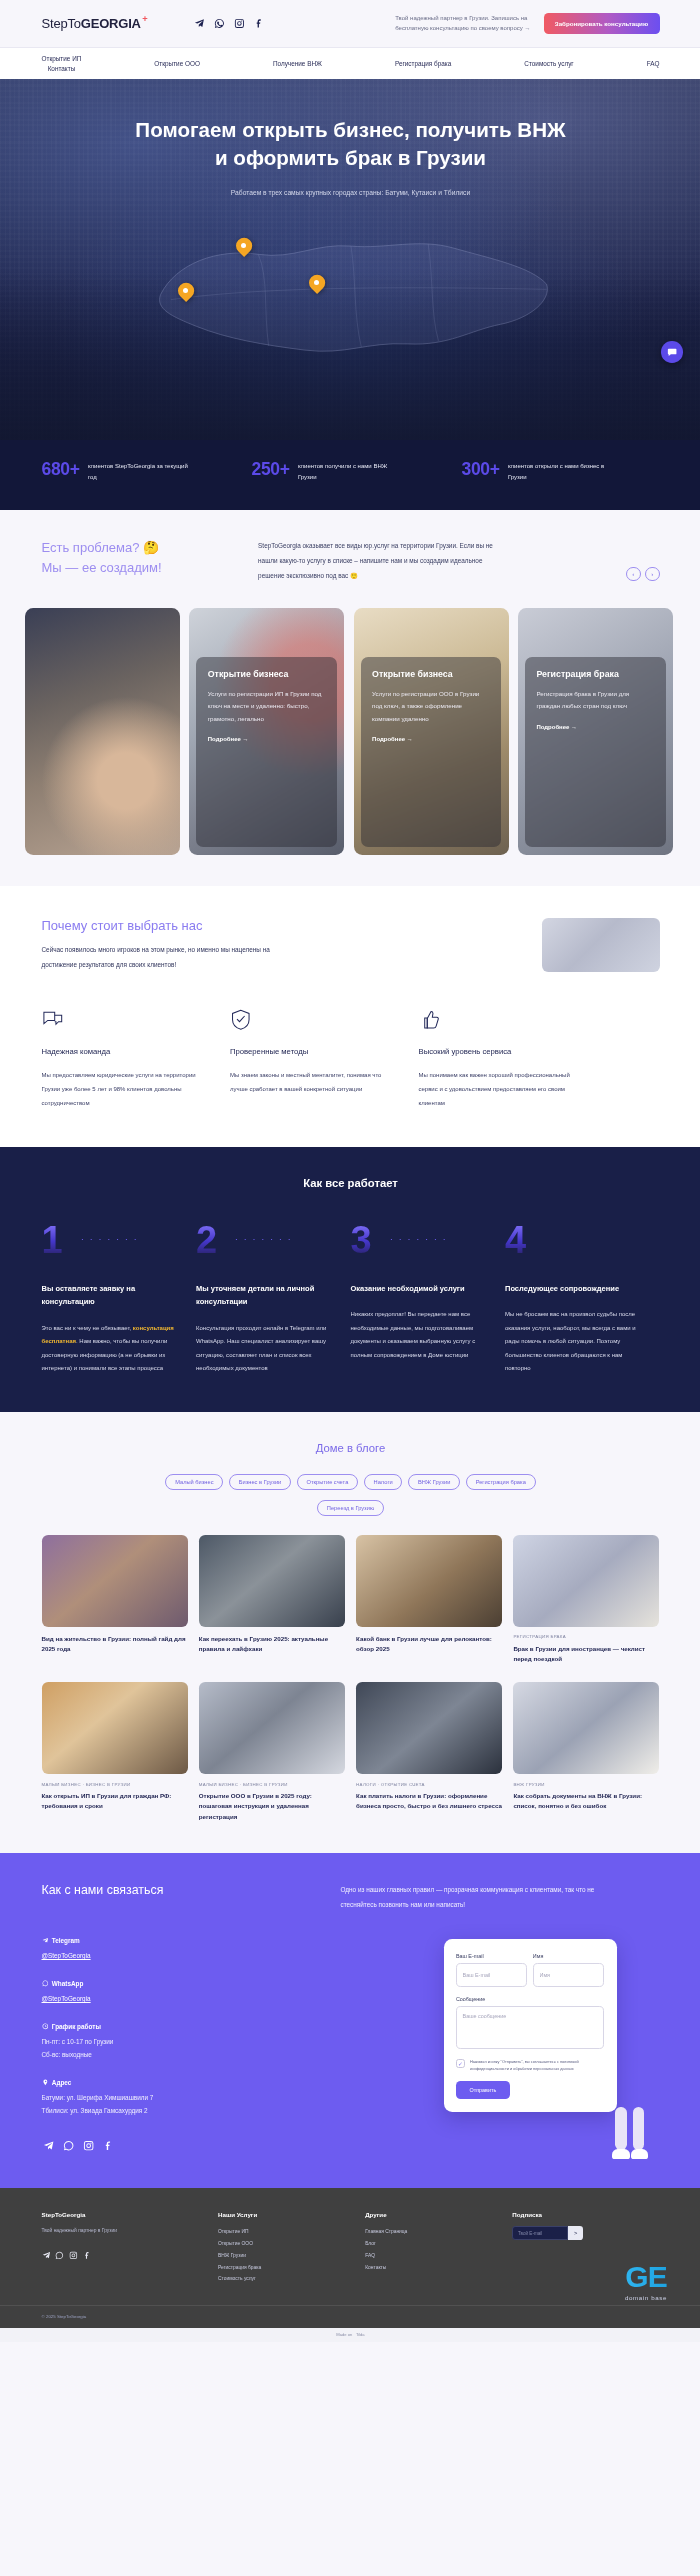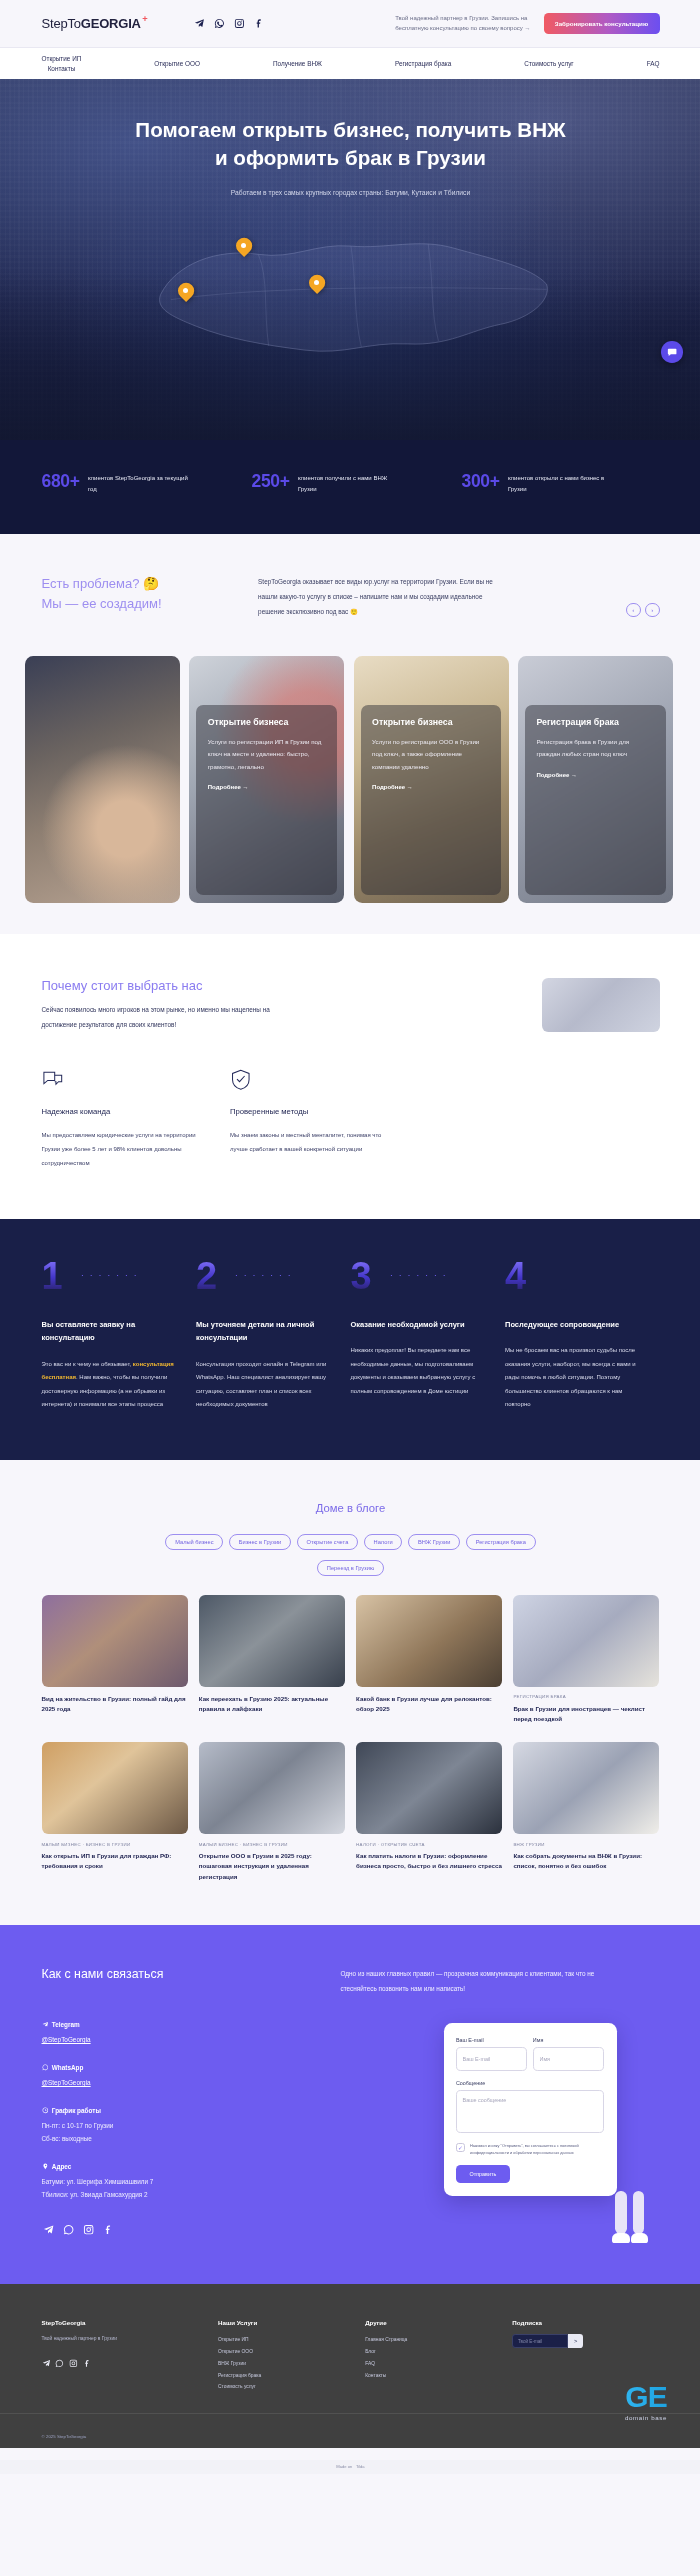--- a/index.html
+++ b/index.html
@@ -5,21 +5,21 @@
 <style>
   *{box-sizing:border-box;margin:0;padding:0;}
   html,body{width:701px;}
   body{
     font-family:"Liberation Sans", sans-serif;
     background:#f7f6fb;
     color:#1b1f43;
     -webkit-font-smoothing:antialiased;
   }
   .wrap{width:701px;margin:0 auto;position:relative;overflow:hidden;}
-  .container{width:618px;margin:12px auto;}
+  .container{width:618px;margin:0 auto;}
 
   
   .topbar{background:#f7f6fb;height:47px;display:flex;align-items:center;}
   .topbar .container{display:flex;align-items:center;justify-content:space-between;}
   .logo{font-size:13px;letter-spacing:-0.2px;display:flex;align-items:flex-start;color:#22223f;}
   .logo .lt{font-weight:300;}
   .logo .hv{font-weight:700;}
   .logo .plus{color:#f1575f;font-size:9.3px;font-weight:700;margin-left:1.5px;line-height:1;position:relative;top:-1px;}
   .social{display:flex;gap:8.8px;align-items:center;margin-left:46px;}
   .social .si{width:11.3px;height:11.3px;display:inline-flex;align-items:center;justify-content:center;color:#1d2150;}
@@ -408,26 +408,37 @@
         <div class="why-card">
           <div class="ic">
             <svg viewBox="0 0 34 34">
                 <path d="M17 2 4 7v10c0 8 6 13 13 15 7-2 13-7 13-15V7z"></path>
                 <path d="M11 16l4 4 8-9"></path>
               </svg>
           </div>
           <h4>Проверенные методы</h4>
           <p>Мы знаем законы и местный менталитет, понимая что лучше сработает в вашей конкретной ситуации</p>
         </div>
+        <div class="why-card">
+          <div class="ic">
+            <svg viewBox="0 0 34 34">
+                <path d="M9 14h4v16H9z"></path>
+                <path d="M13 15l6-11c2 0 3 1 3 3l-1 6h7c2 0 3 2 2 4l-3 10c-.4 1.5-1.6 3-4 3h-10z"></path>
+              </svg>
+          </div>
+          <h4>Высокий уровень сервиса</h4>
+          <p>Мы понимаем как важен хороший профессиональный сервис и с удовольствием предоставляем его своим клиентам</p>
+        </div>
       </div>
     </div>
   </section>
 
   <section class="how">
     <div class="container">
+      <h2>Как все работает</h2>
       <div class="steps">
         <div class="step">
           <div class="dnum">1</div>
           <h4>Вы оставляете заявку на консультацию</h4>
           <p><span>Это вас ни к чему не обязывает, </span><span class="hl">консультация бесплатная</span><span>. Нам важно, чтобы вы получили достоверную информацию (а не обрывки из интернета) и понимали все этапы процесса</span></p>
         </div>
         <div class="step">
           <div class="dnum">2</div>
           <h4>Мы уточняем детали на личной консультации</h4>
           <p>Консультация проходит онлайн в Telegram или WhatsApp. Наш специалист анализирует вашу ситуацию, составляет план и список всех необходимых документов</p>

